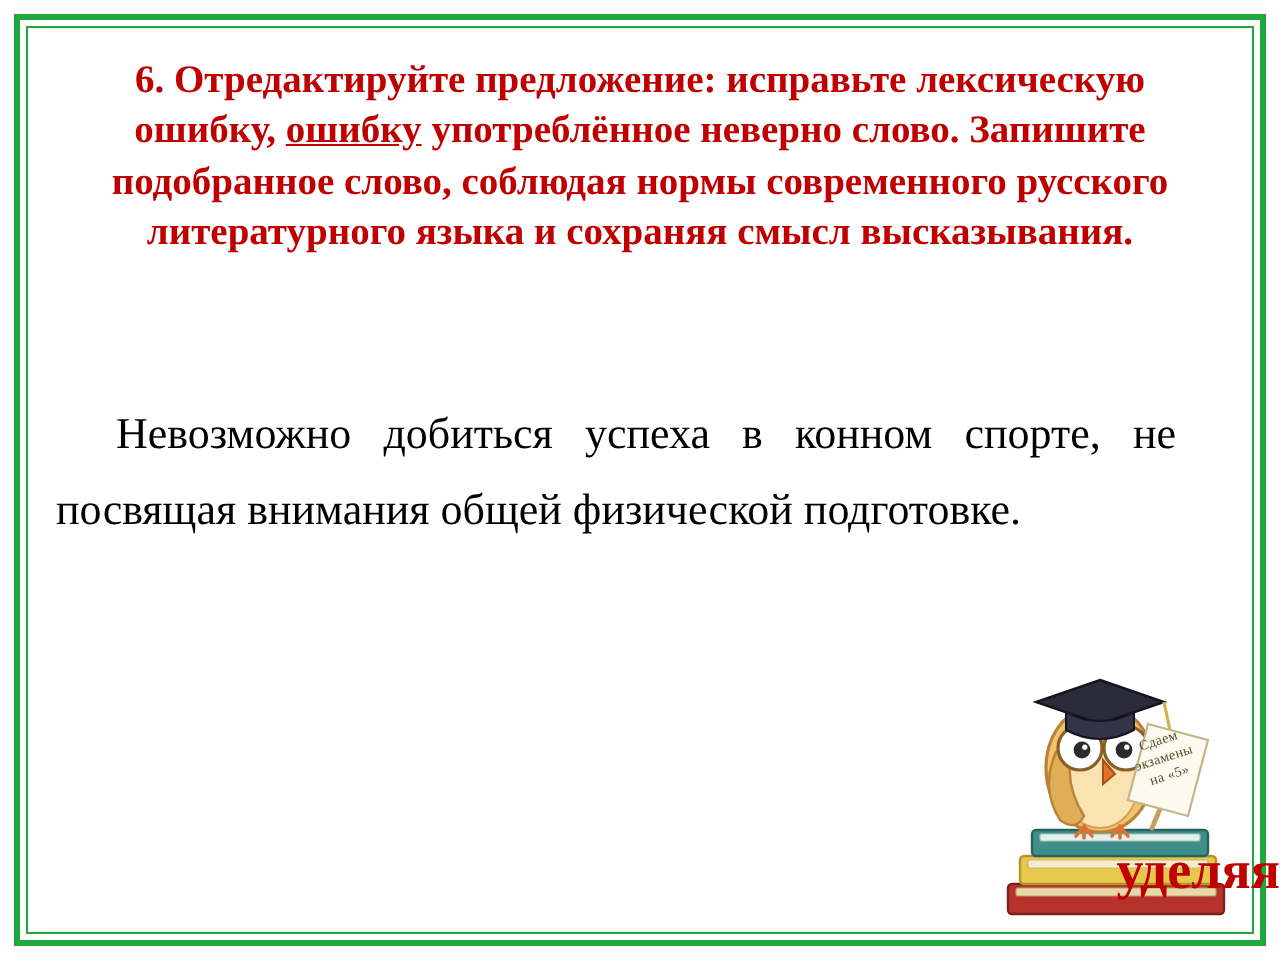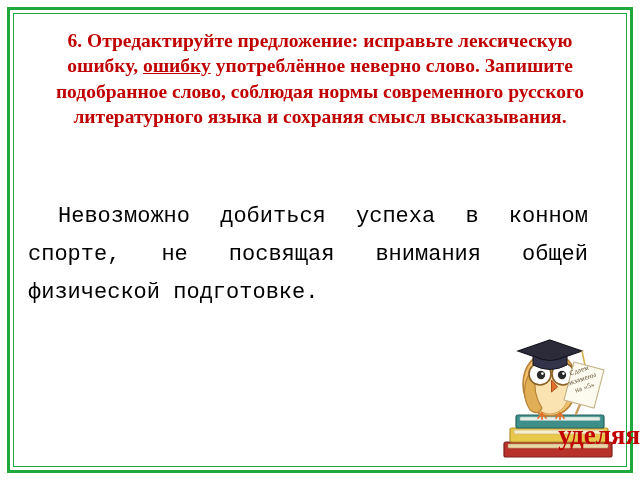--- a/index.html
+++ b/index.html
@@ -60,21 +60,21 @@
     position: absolute;
     left: 28px;
     top: 198px;
     width: 560px;
     text-align: justify;
     text-align-last: left;
     text-indent: 30px;
     font-size: 22px;
     line-height: 1.72;
     color: #000000;
-    font-family: Liberation Mono, monospace;
+    font-family: Liberation Serif, serif;
   }
 
   .answer {
     position: absolute;
     left: 0;
     top: 420px;
     width: 640px;
     text-align: right;
     font-size: 27px;
     font-weight: bold;

